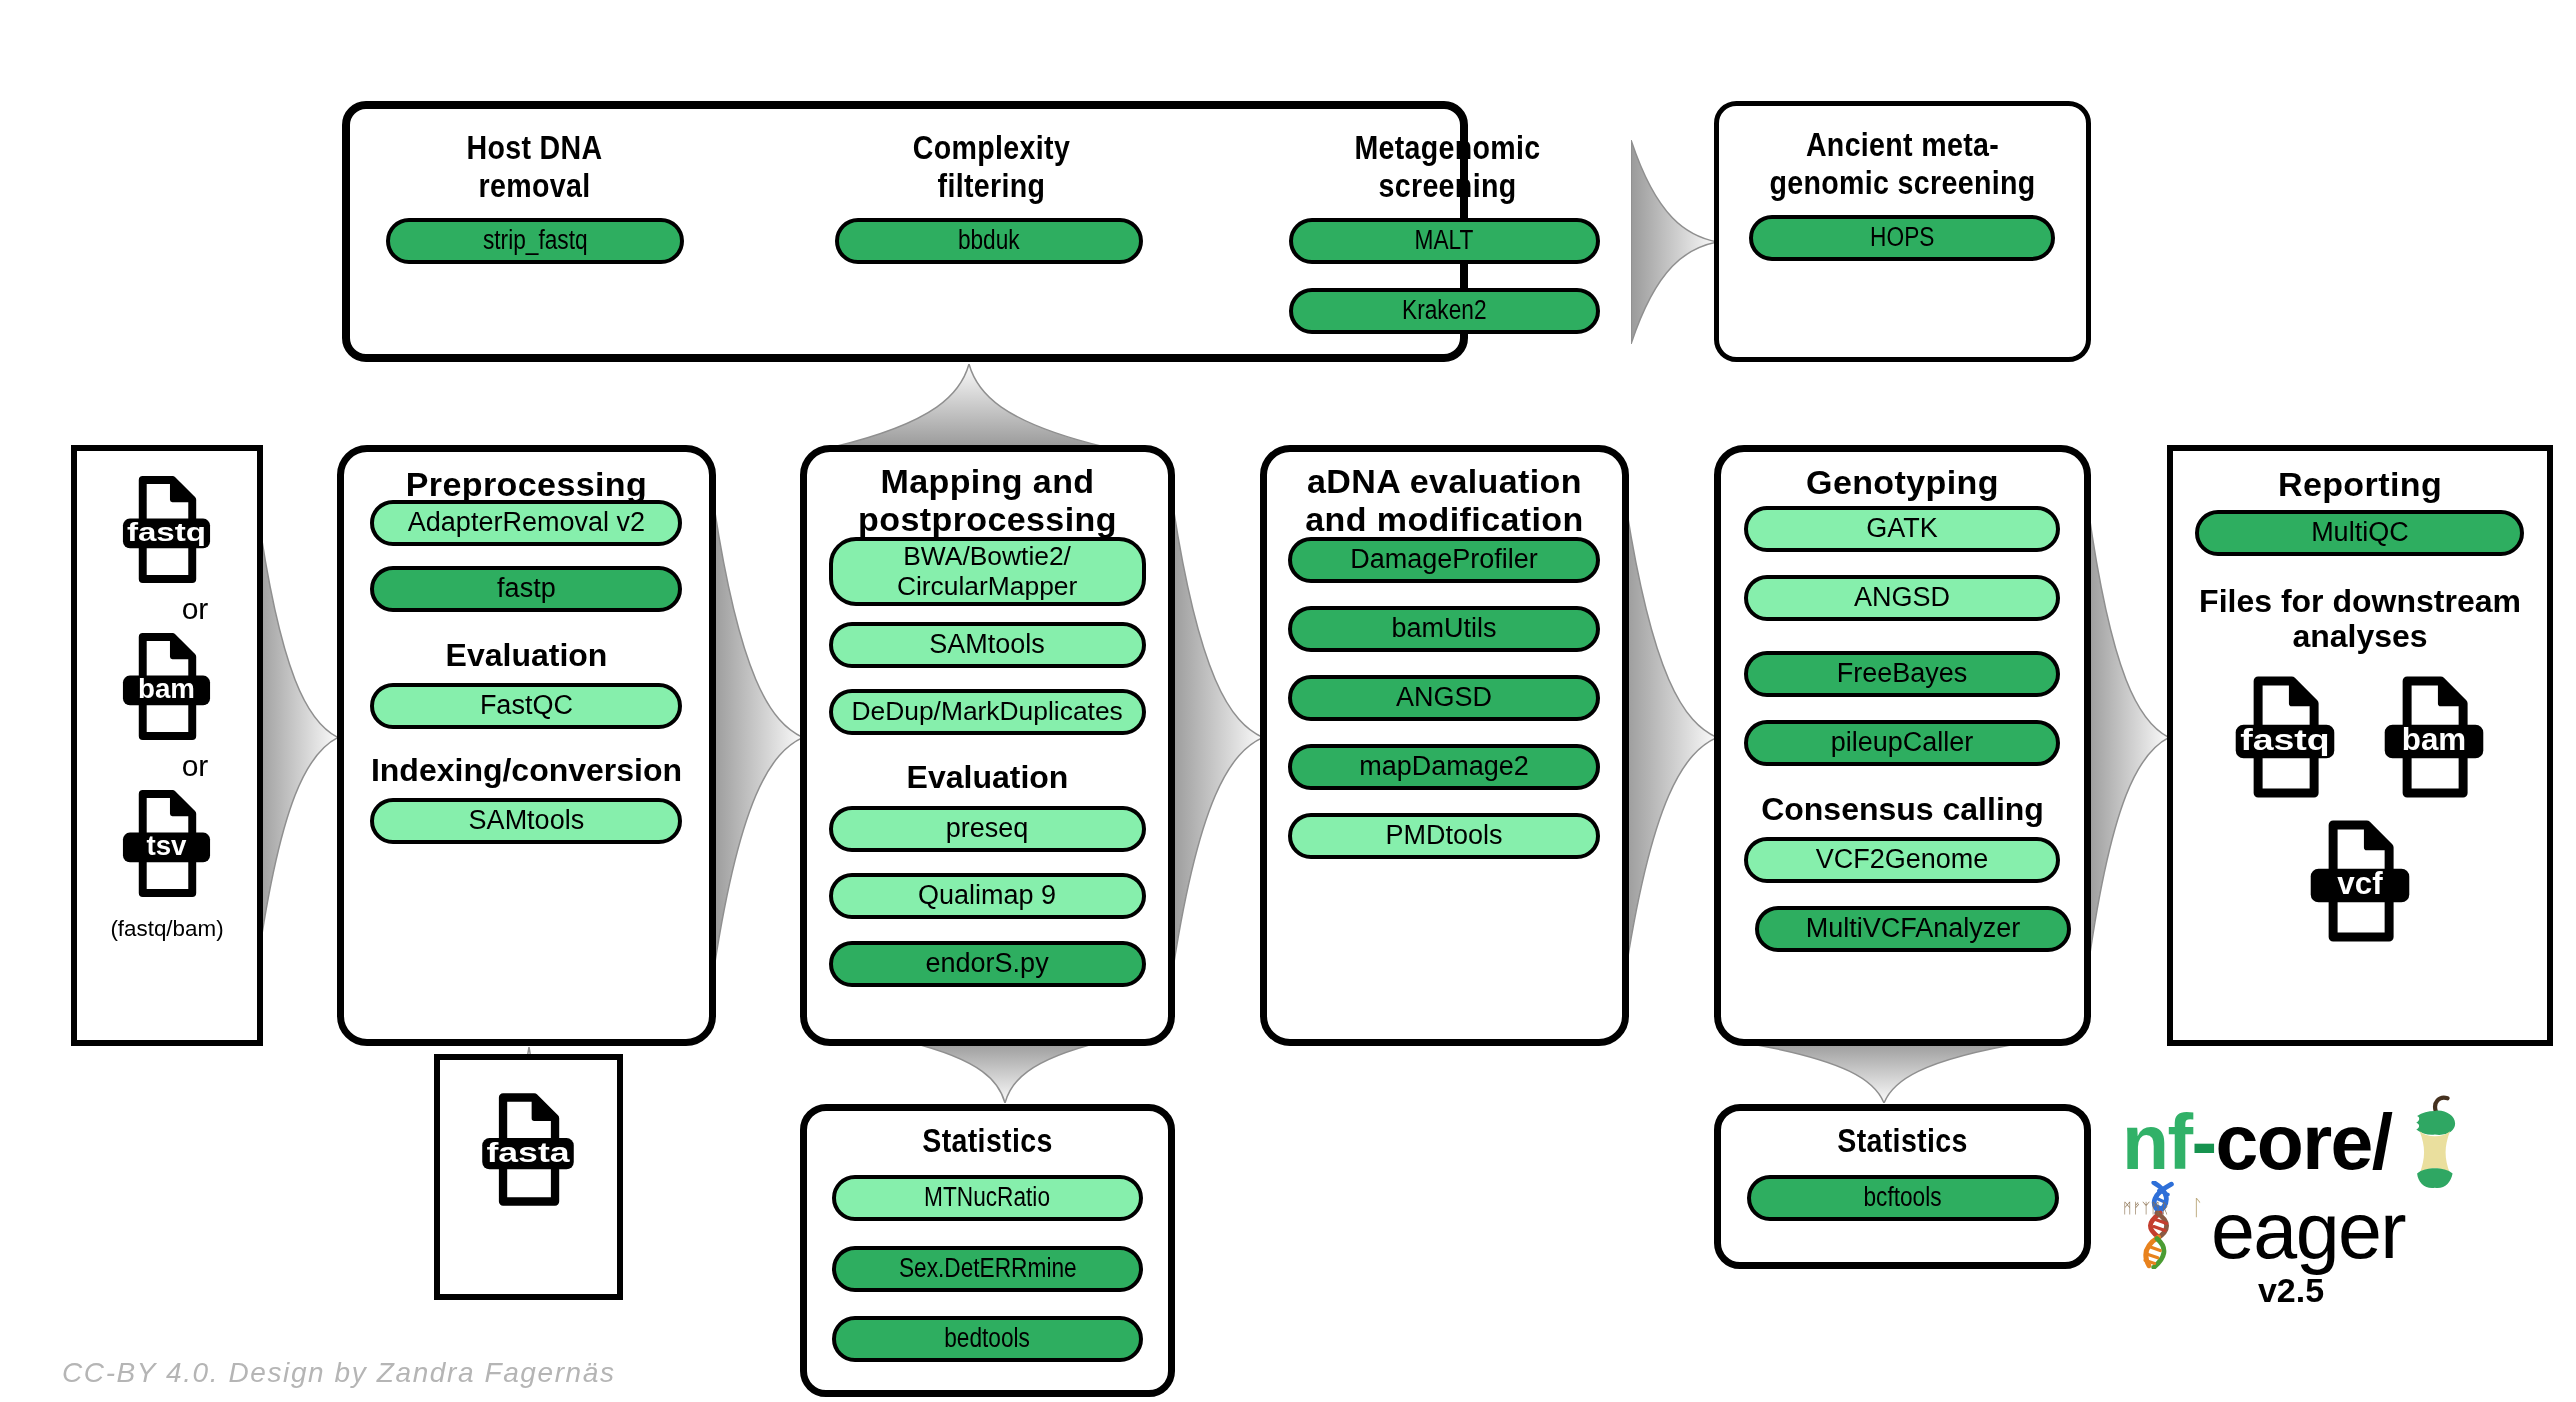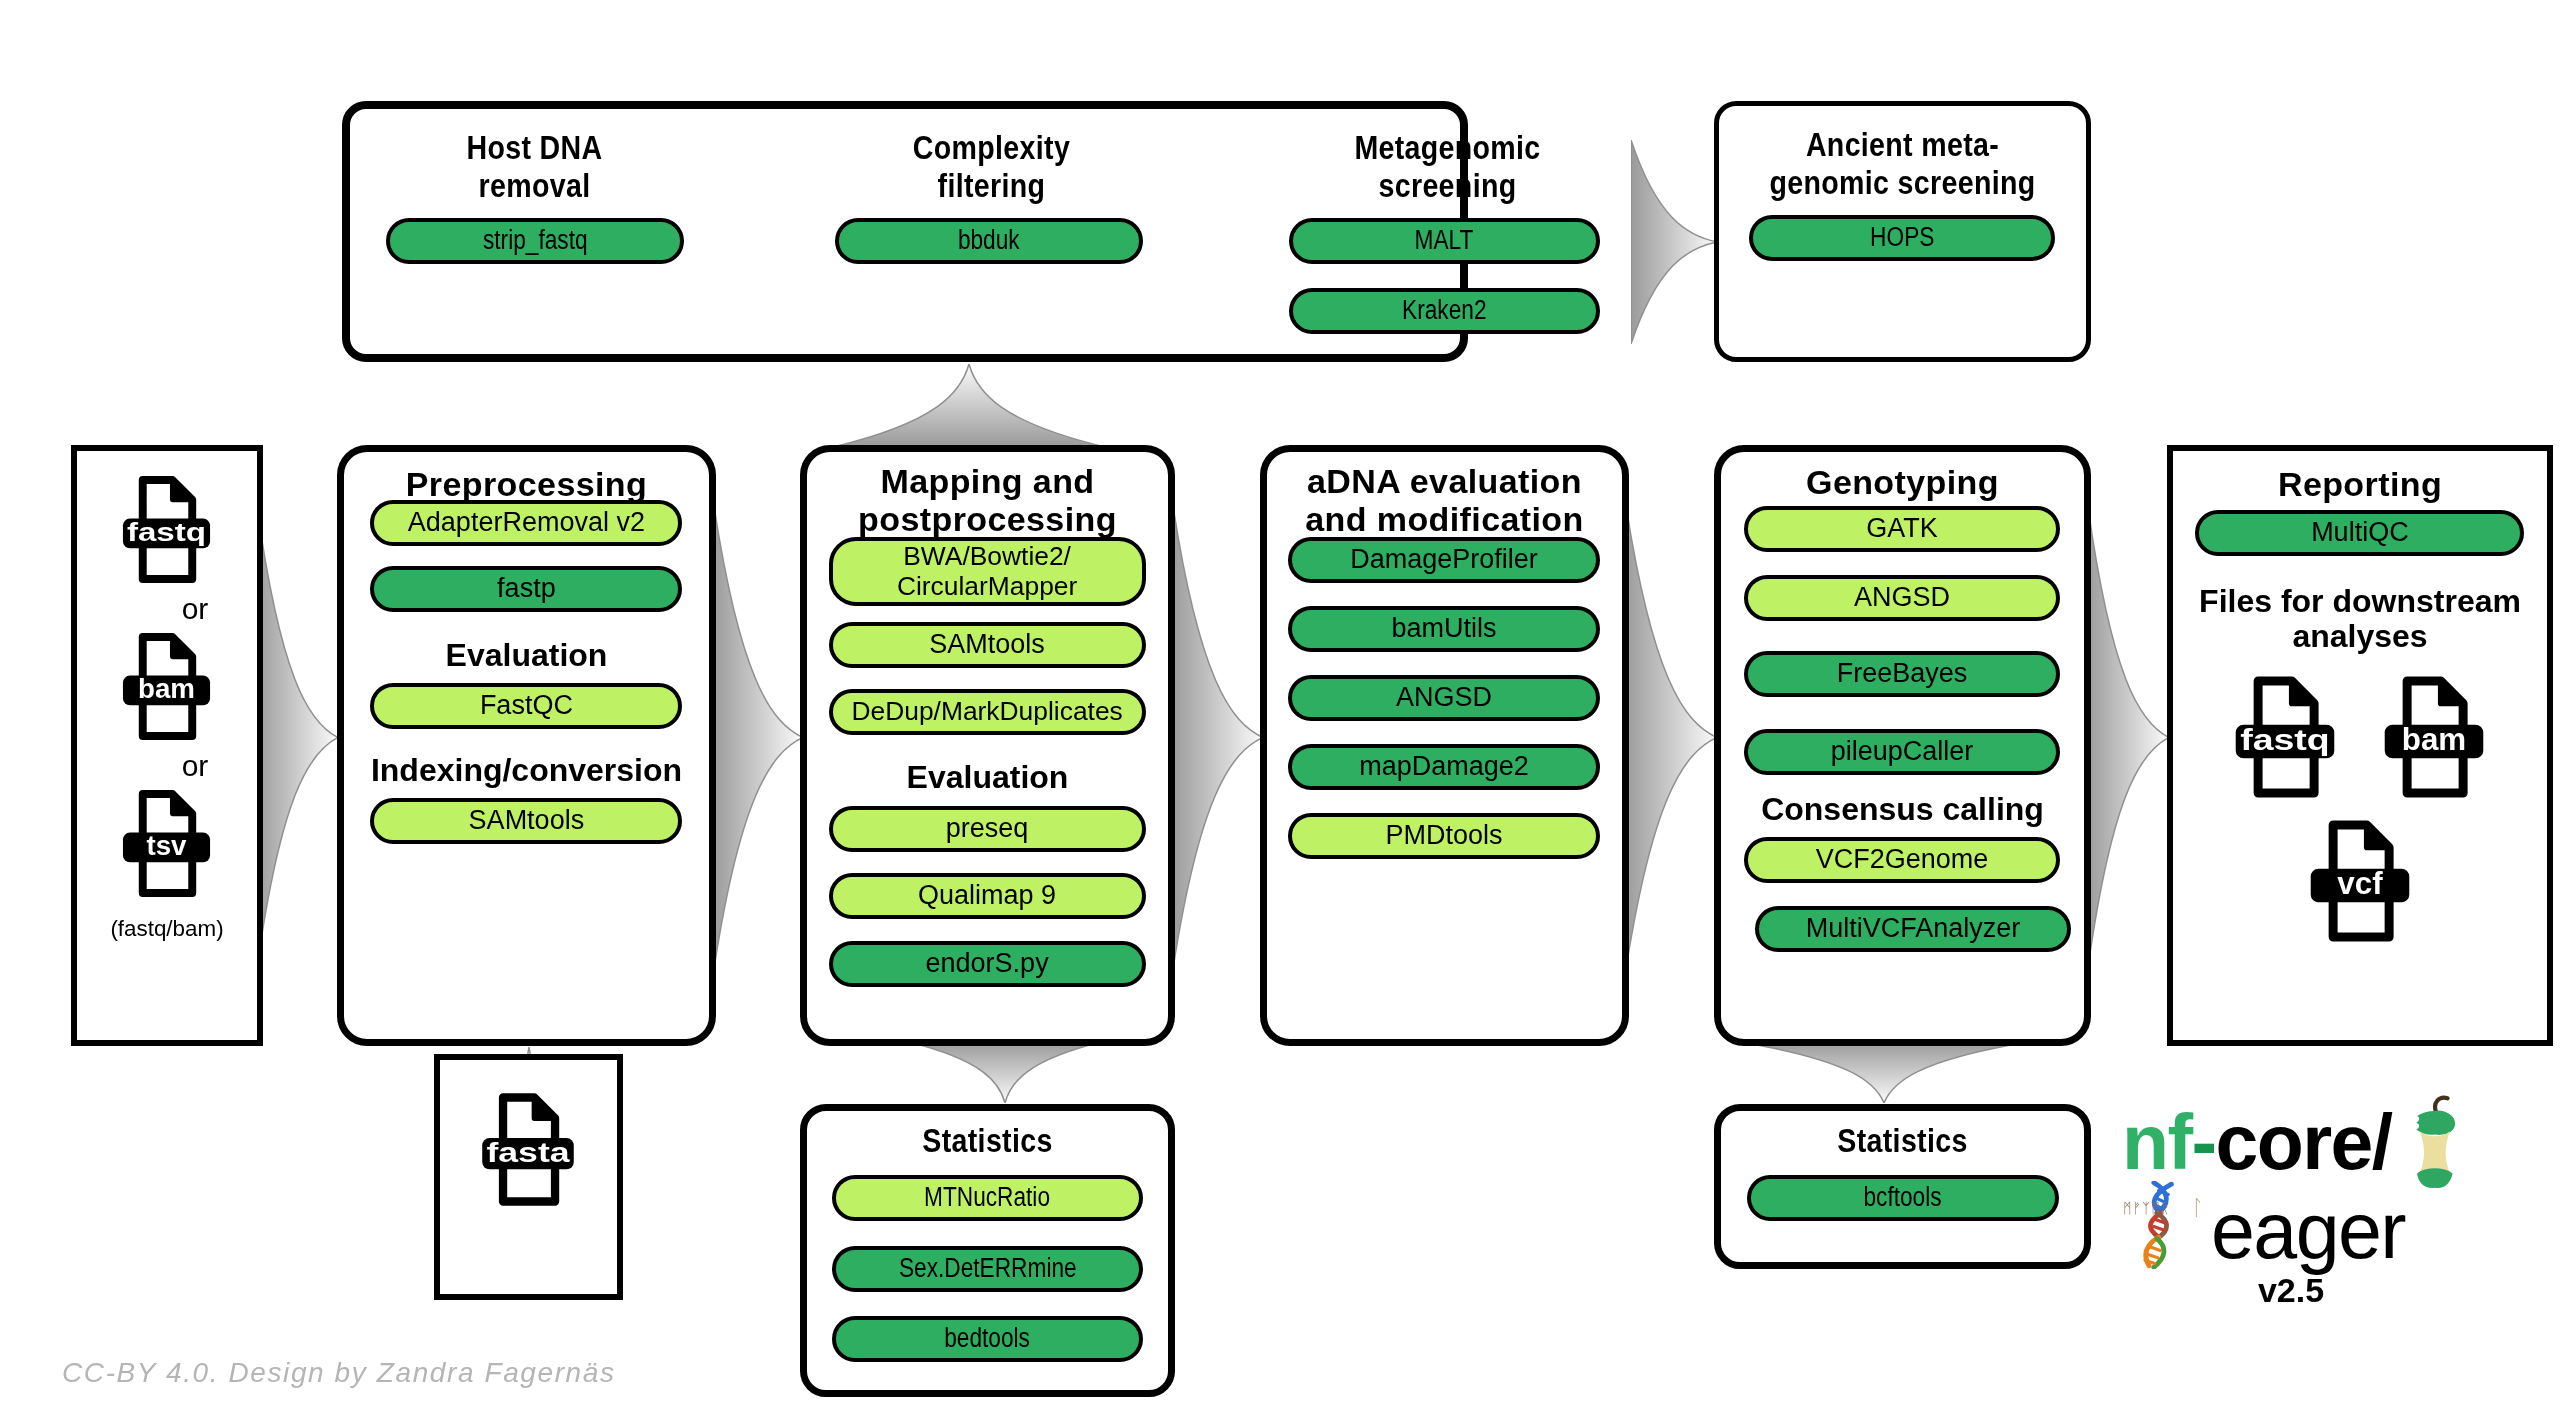--- a/index.html
+++ b/index.html
@@ -11,21 +11,21 @@
   .box.thick{border-width:8px;border-radius:24px;}
   
   .btitle{position:absolute;left:0;width:100%;text-align:center;font-weight:bold;font-size:34px;
           line-height:1.12;white-space:pre-line;letter-spacing:0.4px;}
   .subhead{position:absolute;left:0;width:100%;text-align:center;font-weight:bold;font-size:32px;
            line-height:1.1;white-space:pre-line;}
   .cond{display:inline-block;transform:scaleX(.84);transform-origin:50% 50%;}
   .condblock{transform:scaleX(.84);transform-origin:50% 50%;}
   
   .pill{position:absolute;height:46px;box-sizing:border-box;border:4px solid #000;border-radius:27px;
-        background:#bef264;display:flex;align-items:center;justify-content:center;text-align:center;
+        background:#86efac;display:flex;align-items:center;justify-content:center;text-align:center;
         font-size:27px;line-height:1.1;white-space:pre-line;}
   .pill.green{background:var(--green,#2eae60);}
   .pill.tall{height:69px;font-size:26.4px;}
   
   .ortext{position:absolute;left:0;width:100%;text-align:center;font-size:30px;margin-left:28px;}
   .caption{position:absolute;left:0;width:100%;text-align:center;font-size:22.4px;}
   .fileicon{position:absolute;}
   .arrow{position:absolute;z-index:1;}
   .credit{position:absolute;font-size:28px;font-style:italic;color:#b5b5b5;letter-spacing:1.6px;}
   
@@ -169,21 +169,21 @@
     <div class="pill green" style="left:21px;top:223px;width:312px"><span>ANGSD</span></div>
     <div class="pill green" style="left:21px;top:292px;width:312px"><span>mapDamage2</span></div>
     <div class="pill" style="left:21px;top:361px;width:312px"><span>PMDtools</span></div>
   </div>
 
   <div class="box" style="left:1714px;top:445px;width:377px;height:601px">
     <div class="btitle" style="top:11.2px">Genotyping</div>
     <div class="pill" style="left:23px;top:54px;width:316px"><span>GATK</span></div>
     <div class="pill" style="left:23px;top:123px;width:316px"><span>ANGSD</span></div>
     <div class="pill green" style="left:23px;top:199px;width:316px"><span>FreeBayes</span></div>
-    <div class="pill green" style="left:23px;top:277px;width:316px"><span>pileupCaller</span></div>
+    <div class="pill green" style="left:23px;top:268px;width:316px"><span>pileupCaller</span></div>
     <div class="subhead" style="top:340px">Consensus calling</div>
     <div class="pill" style="left:23px;top:385px;width:316px"><span>VCF2Genome</span></div>
     <div class="pill green" style="left:34px;top:454px;width:316px"><span>MultiVCFAnalyzer</span></div>
   </div>
 
   <div class="box square" style="left:2167px;top:445px;width:386px;height:601px">
     <div class="btitle" style="top:14.4px">Reporting</div>
     <div class="pill green" style="left:22.4px;top:59px;width:329px"><span>MultiQC</span></div>
     <div class="subhead" style="top:133px">Files for downstream
 analyses</div>

